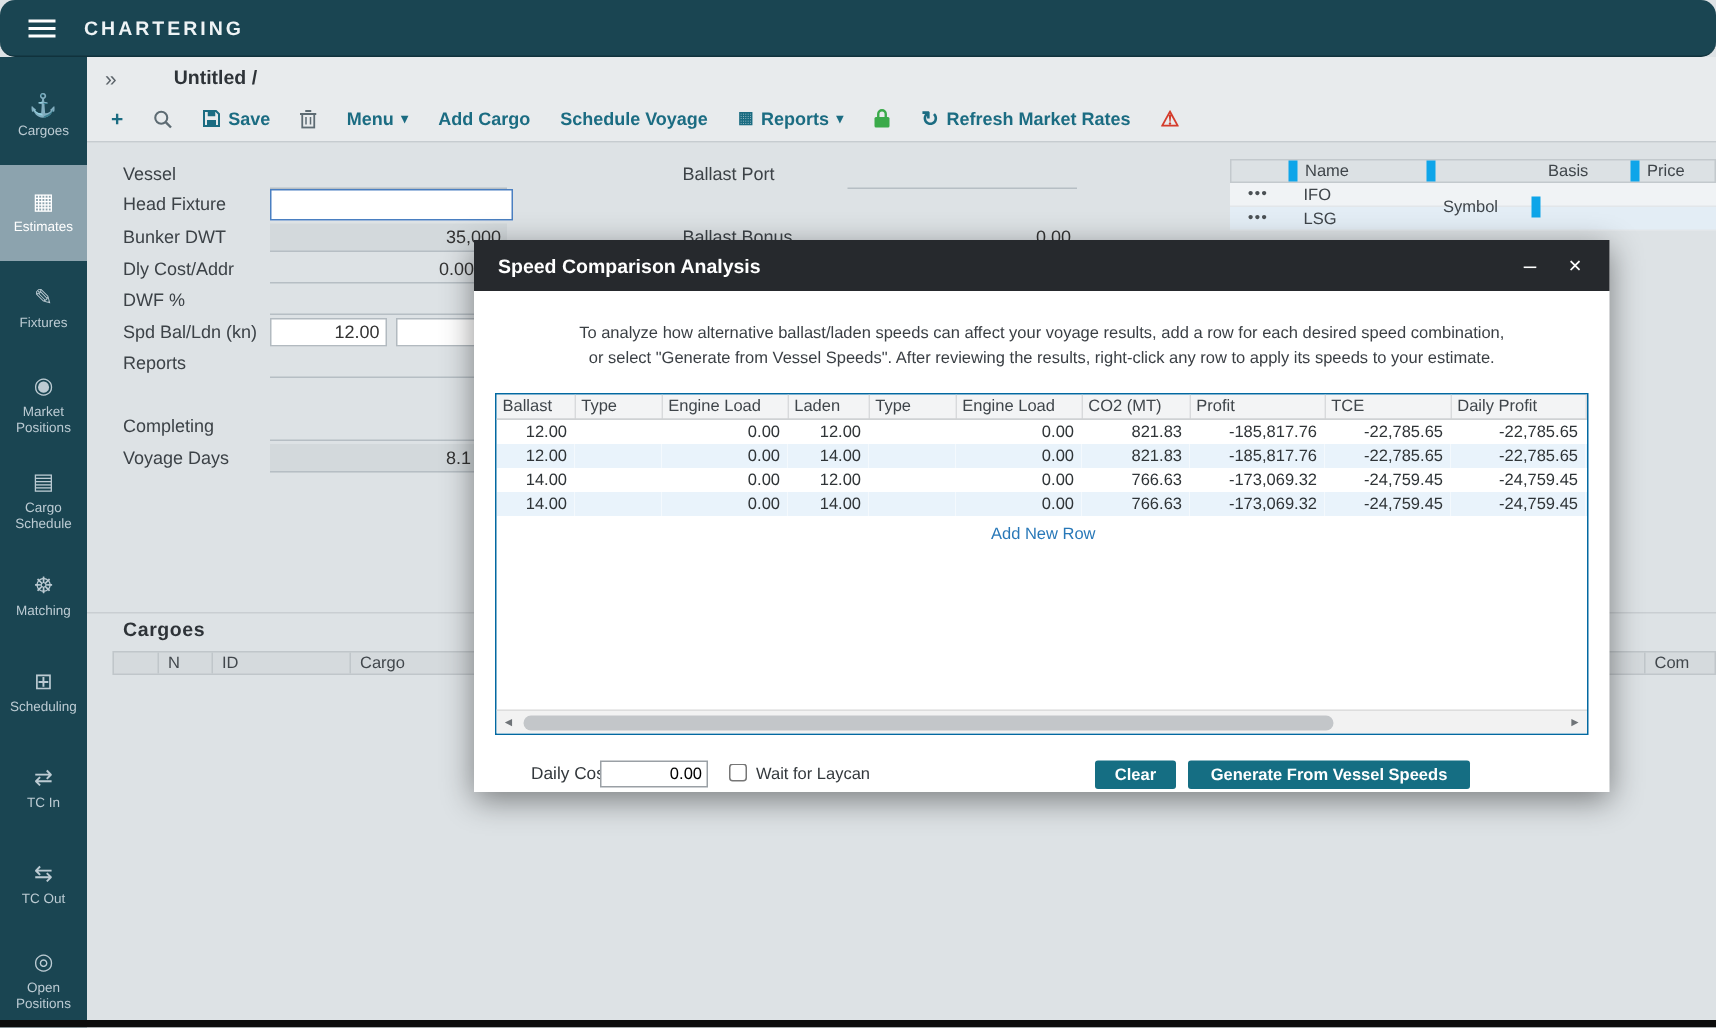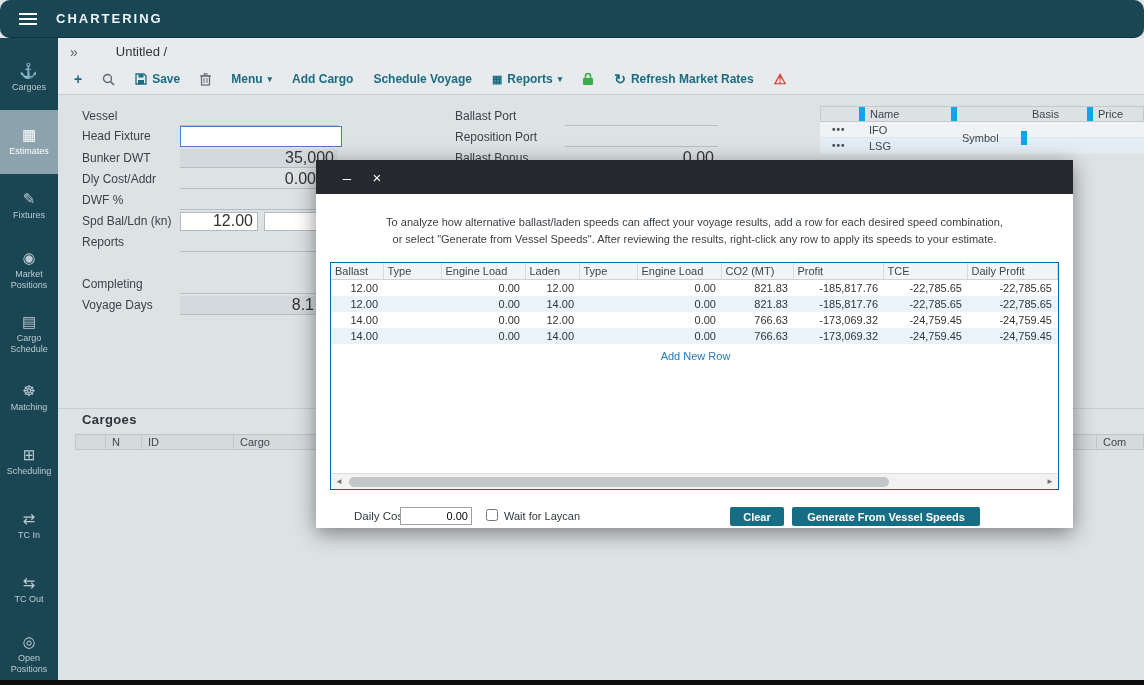--- a/index.html
+++ b/index.html
@@ -21,33 +21,33 @@
   .sidebar { position:absolute; top:38px; left:0; width:58px; bottom:0; background:#1a4552; z-index:10; padding-top:8px; }
   .side-item { height:64px; display:flex; flex-direction:column; align-items:center; justify-content:center; gap:4px; color:#bccbd3; cursor:pointer; padding:3px 2px; }
   .side-item.active { background:#8ca3ae; color:#fff; }
   .side-icon { font-size:15px; line-height:1; }
   .side-label { font-size:9px; text-align:center; line-height:1.2; }
   
   .main { position:absolute; left:58px; top:38px; right:0; bottom:0; background:#dde2e5; }
   .page-header { position:absolute; top:0; left:0; right:0; height:57px; background:#e8ebed; border-bottom:1px solid #c6ccd0; }
   .title-row { display:flex; align-items:center; height:27px; padding-left:12px; gap:10px; }
   .collapse-glyph { color:#5c646a; font-size:14px; cursor:pointer; }
-  .page-title { font-size:13px; font-weight:normal; color:#2e3338; padding-left:28px; }
+  .page-title { font-size:13px; font-weight:bold; color:#2e3338; padding-left:28px; }
   .toolbar { display:flex; align-items:center; gap:20px; padding-left:16px; height:28px; color:#1b6c82; font-size:12px; font-weight:bold; }
   .tb-item { display:flex; align-items:center; gap:5px; cursor:pointer; white-space:nowrap; }
   .tb-glyph { font-size:14px; line-height:1; }
   .tb-caret { font-size:9px; }
   .tb-warning { color:#d43c2c; font-size:14px; }
   .tb-refresh-glyph { font-size:14px; }
   svg.tbicon { display:block; }
   
   .frow { position:absolute; height:20px; display:flex; align-items:center; }
   .flabel { font-size:12px; color:#3c4247; width:98px; flex:0 0 auto; }
   .flabel.r { width:110px; }
-  .fld { border-bottom:1px solid #b6bec4; height:19px; font-size:16px; color:#333; display:flex; align-items:center; width:158px; background:transparent; }
+  .fld { border-bottom:1px solid #b6bec4; height:19px; font-size:12px; color:#333; display:flex; align-items:center; width:158px; background:transparent; }
   .fld.rightcol { width:153px; }
   .fld.ro { background:#d3d9dc; justify-content:flex-end; padding-right:4px; }
   .fld.num { justify-content:flex-end; padding-right:4px; }
   .fld.padr22 { padding-right:22px; }
   .fld.padr24 { padding-right:24px; }
   .fld.box { border:1px solid #b2bac0; background:#fff; }
   .spd1 { width:78px; }
   .spd2 { width:74px; margin-left:6px; padding-right:26px; }
   input.focusfld { width:162px; height:21px; border:1px solid #4a7fc1; background:#fff; font-family:inherit; font-size:12px; padding:0 4px; outline:none; }
   
@@ -252,24 +252,20 @@
   </div>
   <div class="frow" style="left:24px; top:257px">
     <div class="flabel">Voyage Days</div>
     <div class="fld ro padr24">8.1</div>
   </div>
 
   <div class="frow" style="left:397px; top:68px">
     <div class="flabel r">Ballast Port</div>
     <div class="fld rightcol"></div>
   </div>
-  <div class="frow" style="left:397px; top:89px">
-    <div class="flabel r">Reposition Port</div>
-    <div class="fld rightcol"></div>
-  </div>
   <div class="frow" style="left:397px; top:110px">
     <div class="flabel r">Ballast Bonus</div>
     <div class="fld rightcol num">0.00</div>
   </div>
 
   <div class="market">
     <div class="m-head">
       <div class="mc0"></div>
       <div class="mc1">Name</div>
       <div class="mc2">Symbol</div>
@@ -292,20 +288,21 @@
     <div class="cc0"></div>
     <div class="cc1">N</div>
     <div class="cc2">ID</div>
     <div class="cc3">Cargo</div>
     <div class="cc4">Com</div>
   </div>
 </div>
 
 <div class="modal">
   <div class="modal-header">
+    <div class="modal-title">Speed Comparison Analysis</div>
     <div class="mh-btn">–</div>
     <div class="mh-btn">×</div>
   </div>
   <div class="modal-desc">
     <div>To analyze how alternative ballast/laden speeds can affect your voyage results, add a row for each desired speed combination,</div>
     <div>or select "Generate from Vessel Speeds". After reviewing the results, right-click any row to apply its speeds to your estimate.</div>
   </div>
 
   <div class="sc-table">
     <table class="spd">

